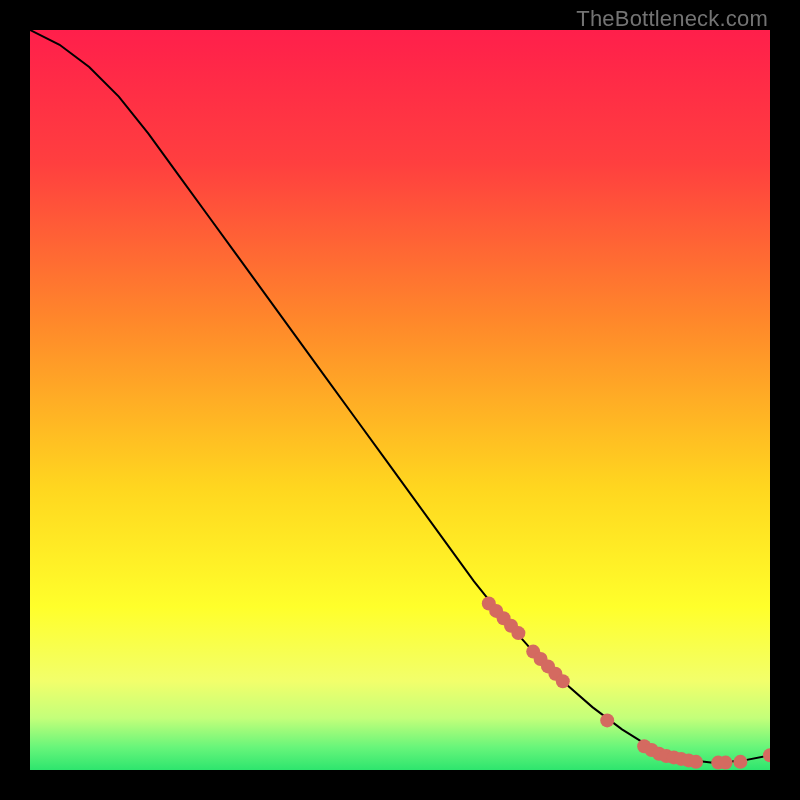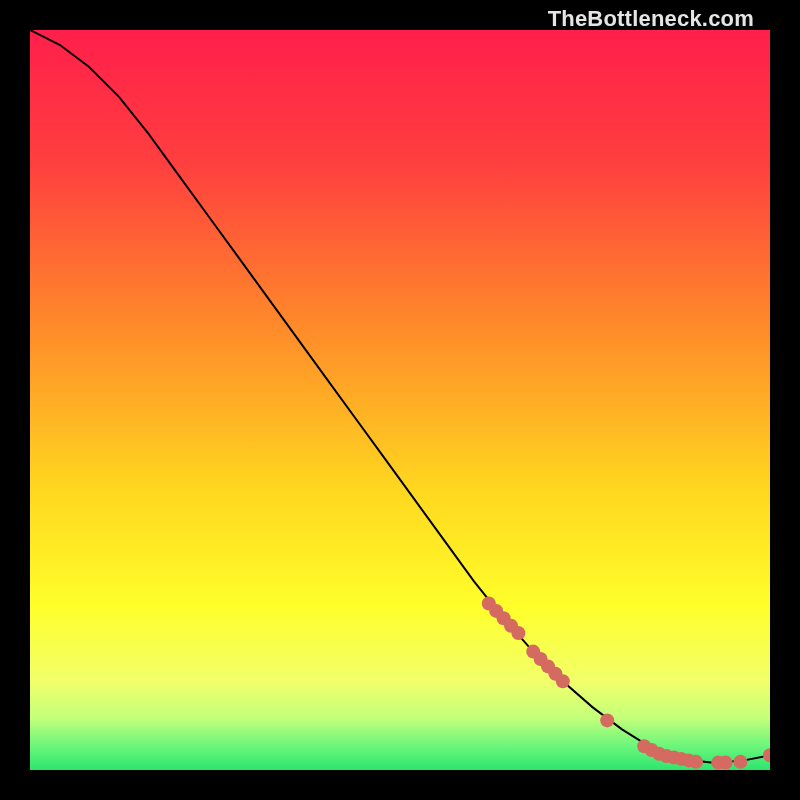--- a/index.html
+++ b/index.html
@@ -31,24 +31,24 @@
   }
   svg.overlay {
     position: absolute;
     inset: 0;
     width: 740px;
     height: 740px;
   }
   .watermark {
     position: absolute;
     top: 6px;
-    right: 46px;
-    color: #e5e5e5;
+    right: 32px;
+    color: #737373;
     font-size: 22px;
-    font-weight: 700;
+    font-weight: 400;
     letter-spacing: 0.2px;
     user-select: none;
   }
 </style>
 </head>
 <body>
 
 <div class="stage">
   <div class="watermark">TheBottleneck.com</div>
 

